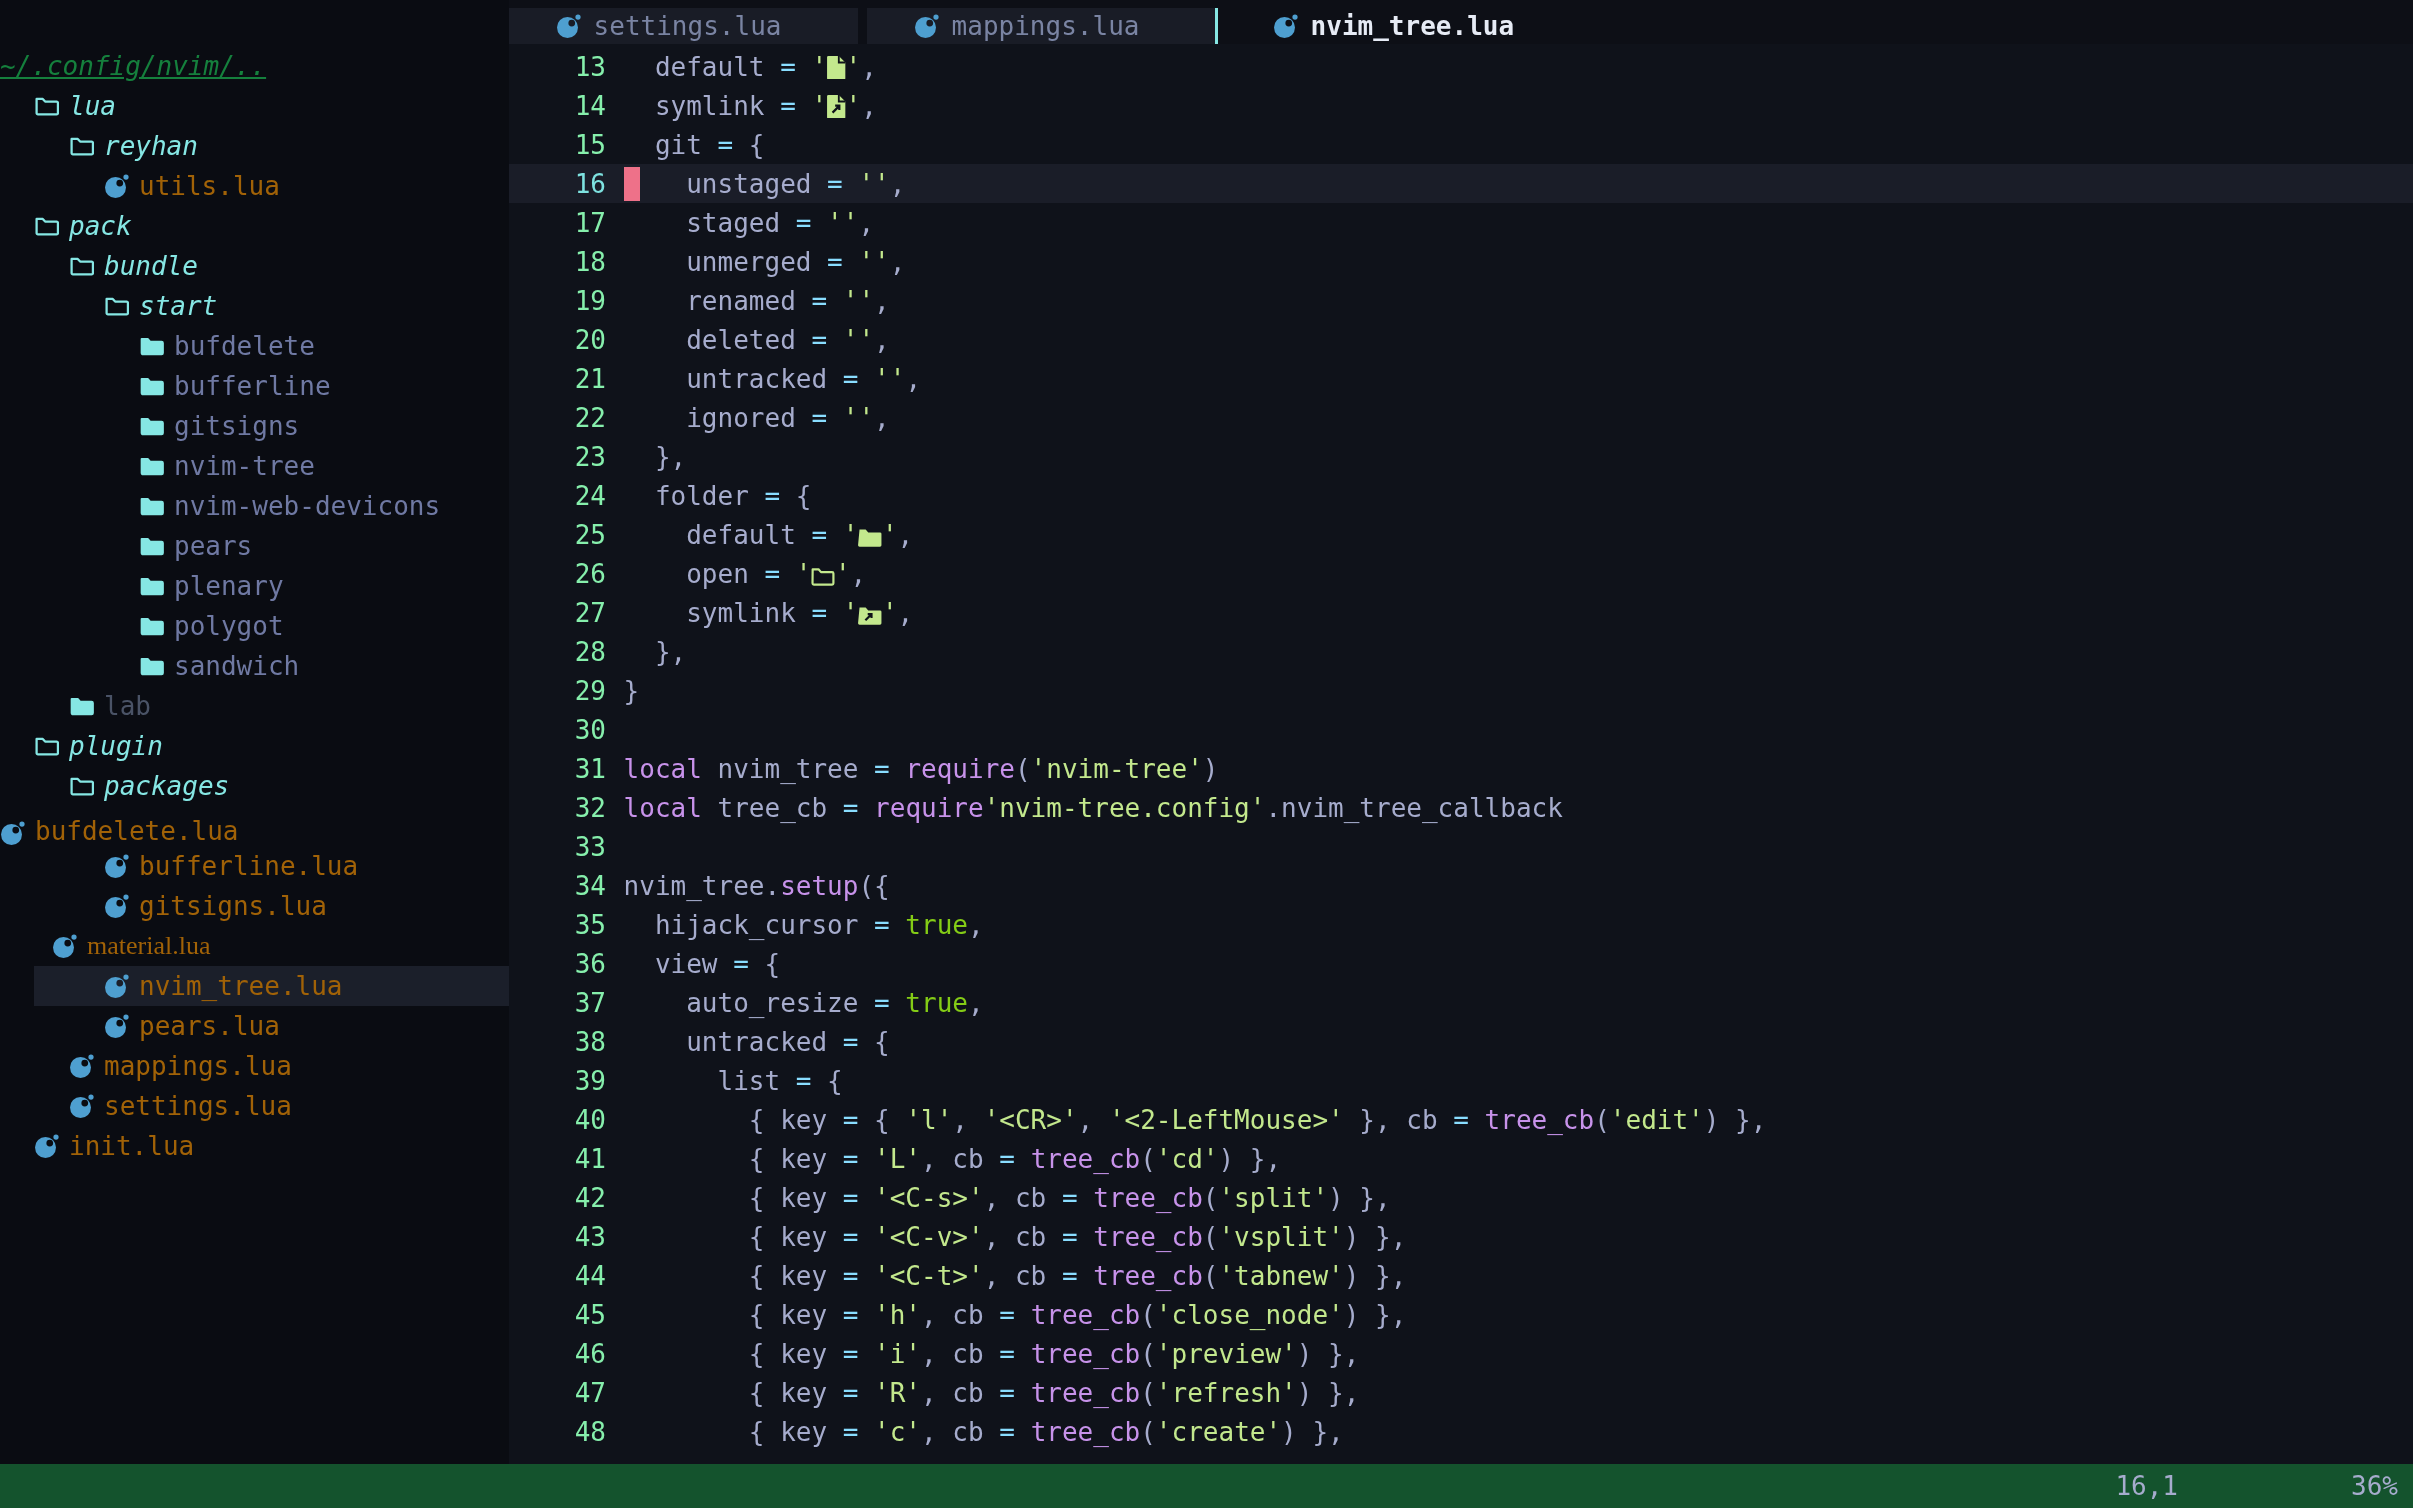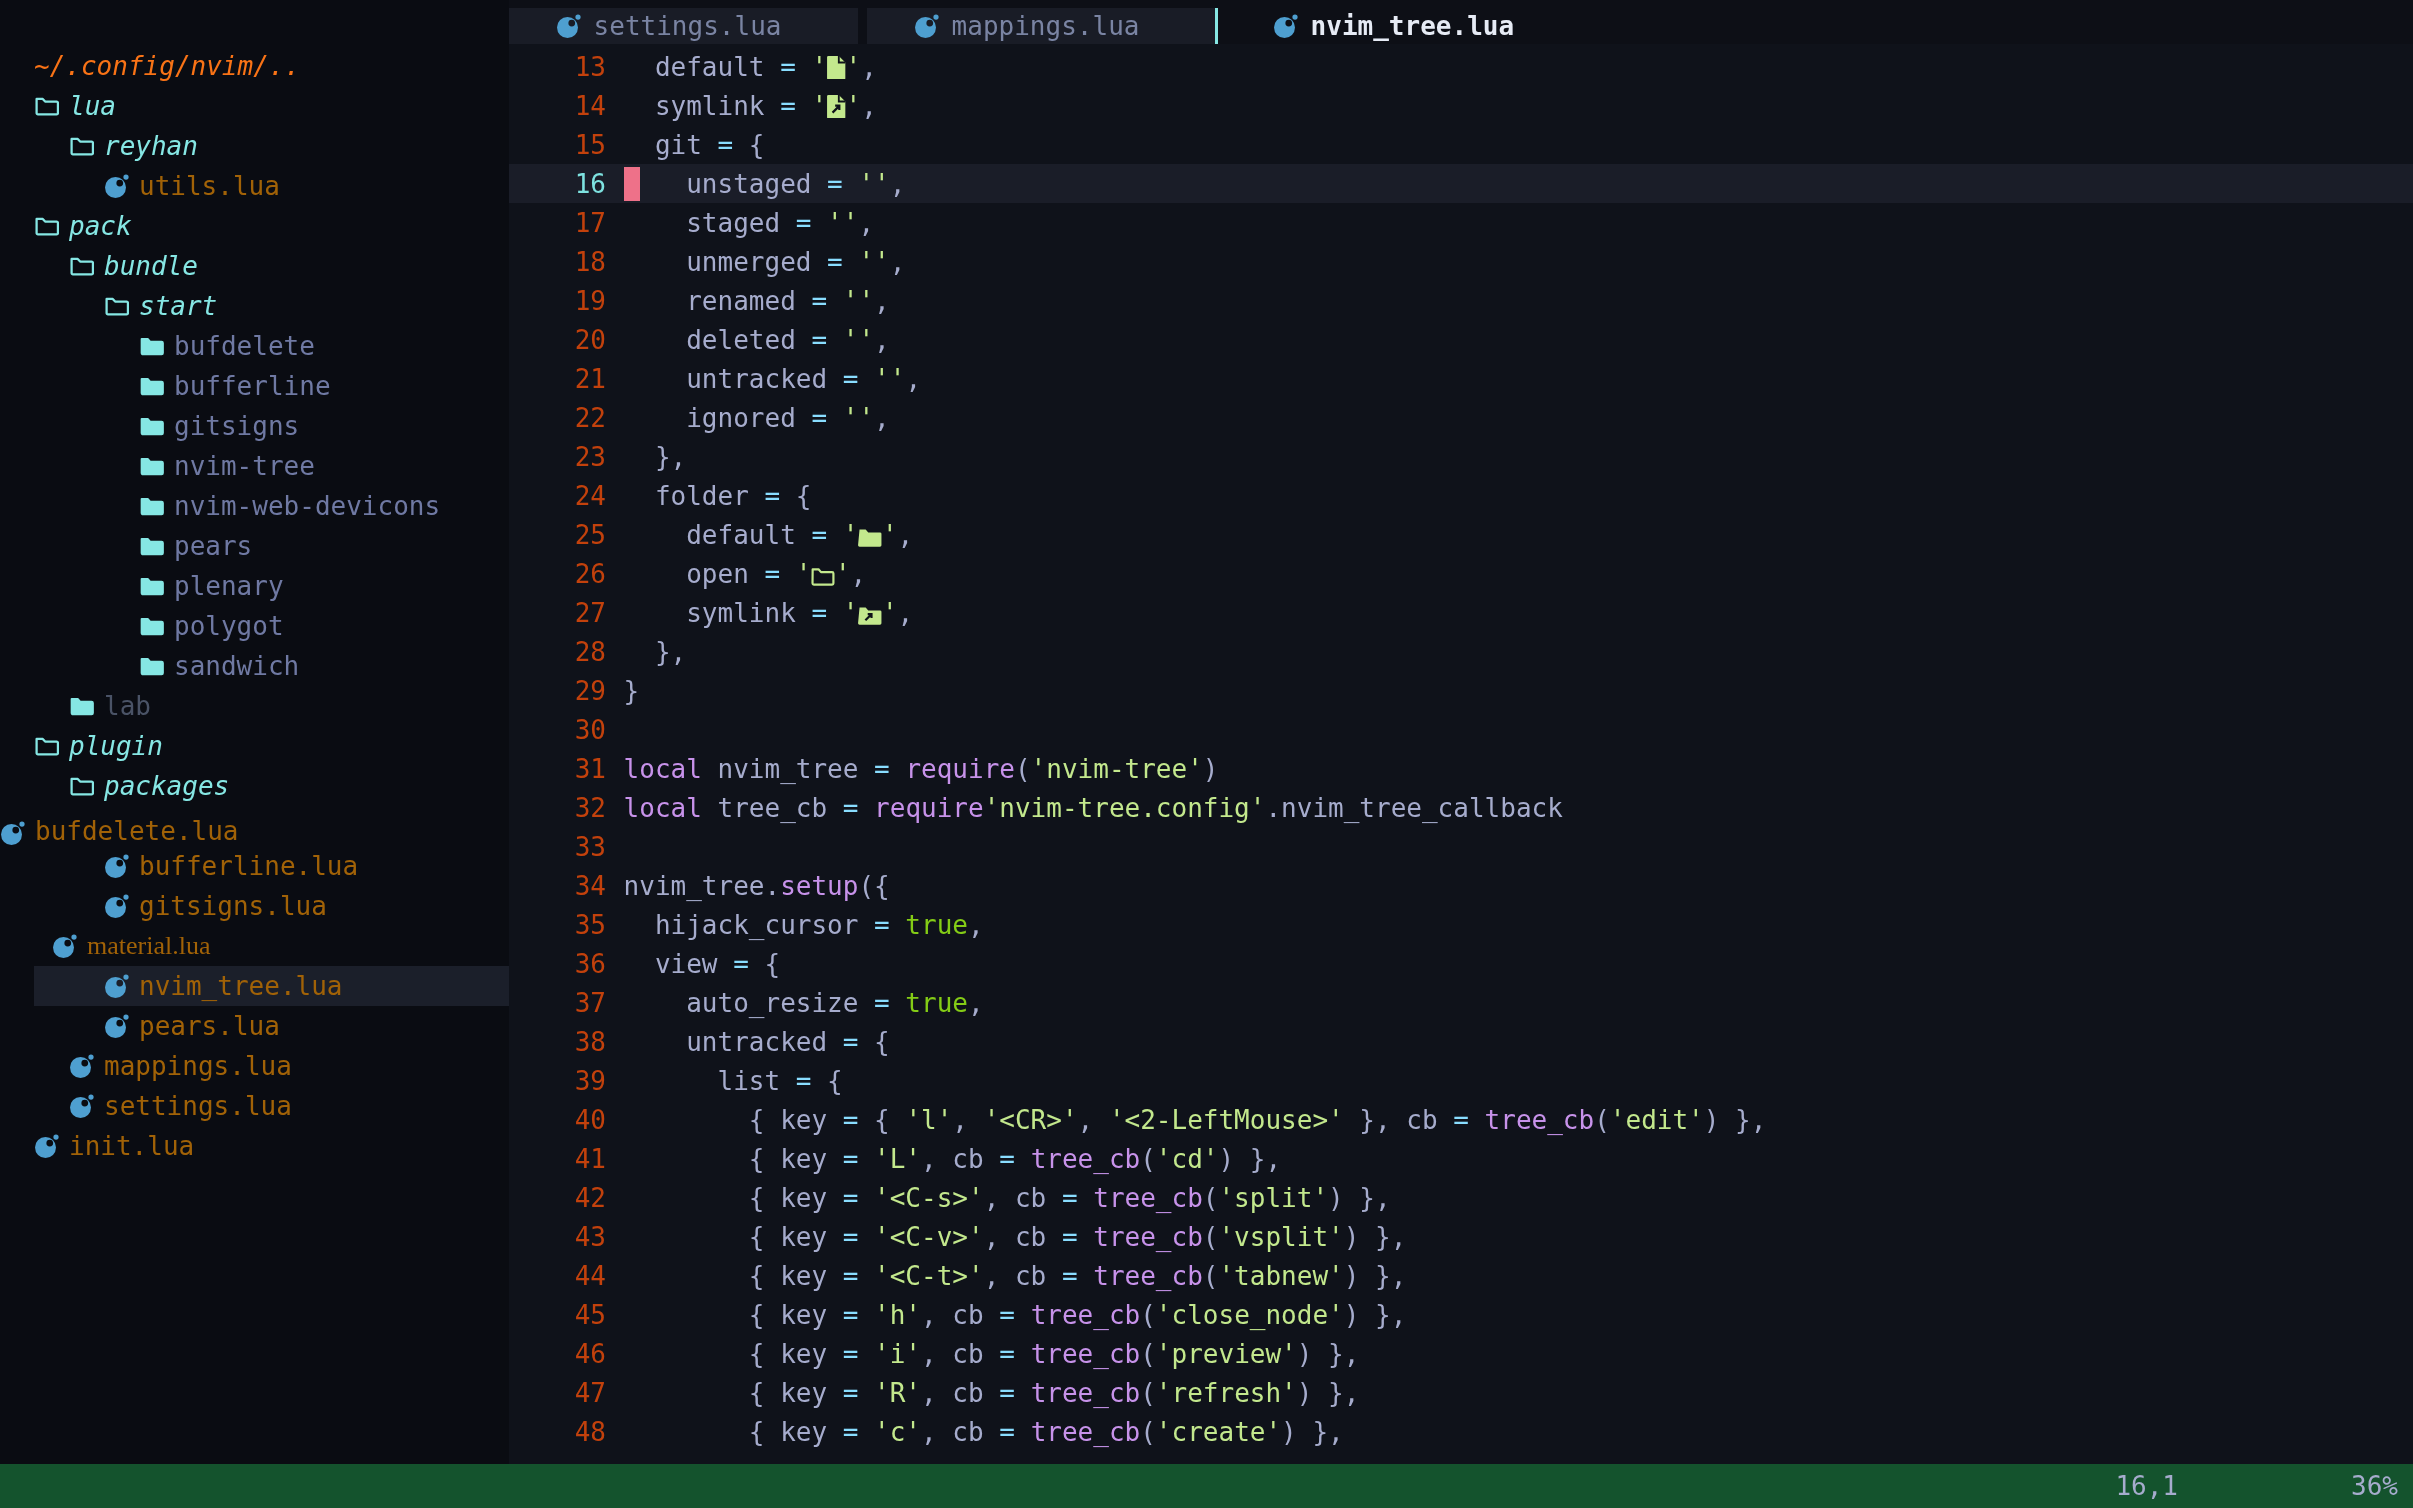--- a/index.html
+++ b/index.html
@@ -3,22 +3,22 @@
 <meta charset="utf-8">
 <style>
   html,body{margin:0;padding:0;background:#07080c;}
   .app{position:relative;width:2413px;height:1508px;overflow:hidden;
        background:#0F121A;font-family:"DejaVu Sans Mono",monospace;font-size:26px;
        -webkit-font-smoothing:antialiased;}
 
   
   #sidebar{position:absolute;left:0;top:0;width:509px;height:1464px;background:#0A0C12;
            padding-top:46px;box-sizing:border-box;overflow:hidden;--hole:#0A0C12;}
-  .tree-header{height:40px;display:flex;align-items:center;padding-left:34px;
-               color:#f97316;font-style:italic;white-space:pre;}
+  .tree-header{height:40px;display:flex;align-items:center;
+               color:#15803d;font-style:italic;white-space:pre;text-decoration:underline;}
   .trow{position:relative;height:40px;display:flex;align-items:center;gap:10px;white-space:pre;}
   .trow .ticon{display:flex;align-items:center;justify-content:center;width:25px;flex:0 0 25px;}
   .trow.selected{--hole:#1B1F2A;}
   .trow.selected::before{content:"";position:absolute;left:34px;right:0;top:0;bottom:0;background:#1B1F2A;}
   .trow>*{position:relative;z-index:1;}
   .itm-open  .tlbl{color:#86E7E4;font-style:italic;}
   .itm-dim   .tlbl{color:#4A5366;}
   .itm-closed .tlbl{color:#6F79A3;}
   .itm-file  .tlbl{color:#a16207;}
 
@@ -29,21 +29,21 @@
   #tab-settings{left:0;width:349px;}
   #tab-mappings{left:358px;width:348px;}
   .tabsep{position:absolute;left:706px;top:7.5px;width:2.5px;height:37px;background:#86E7E4;}
   .tab.active{left:708px;width:469px;background:transparent;color:#E6EBF5;font-weight:bold;
               padding-left:56px;--hole:#0D0F16;}
 
   
   #editor{position:absolute;left:509px;top:44px;width:1905px;height:1420px;background:#0F121A;
           padding-top:3.4px;box-sizing:border-box;overflow:hidden;}
   .codeline{position:relative;height:39px;display:flex;align-items:center;white-space:pre;}
-  .codeline .ln{width:97px;flex:0 0 97px;text-align:right;color:#c2410c;}
+  .codeline .ln{width:97px;flex:0 0 97px;text-align:right;color:#86efac;}
   .codeline .codetext{padding-left:17.6px;}
   .codeline.cur{background:#1A1D28;}
   .codeline.cur .ln{color:#7EE2E0;}
   .cursor-block{position:absolute;left:115px;top:2.5px;bottom:2.5px;width:16px;background:#EE7189;z-index:0;}
   .codetext{position:relative;z-index:1;}
   .tok-p{color:#A6ACCD}.tok-o{color:#89DDFF}.tok-s{color:#C3E88D}
   .tok-k{color:#C792EA}.tok-f{color:#C792EA}.tok-b{color:#84cc16}
   .gi{display:inline-block;vertical-align:-3.4px;}
 
   

